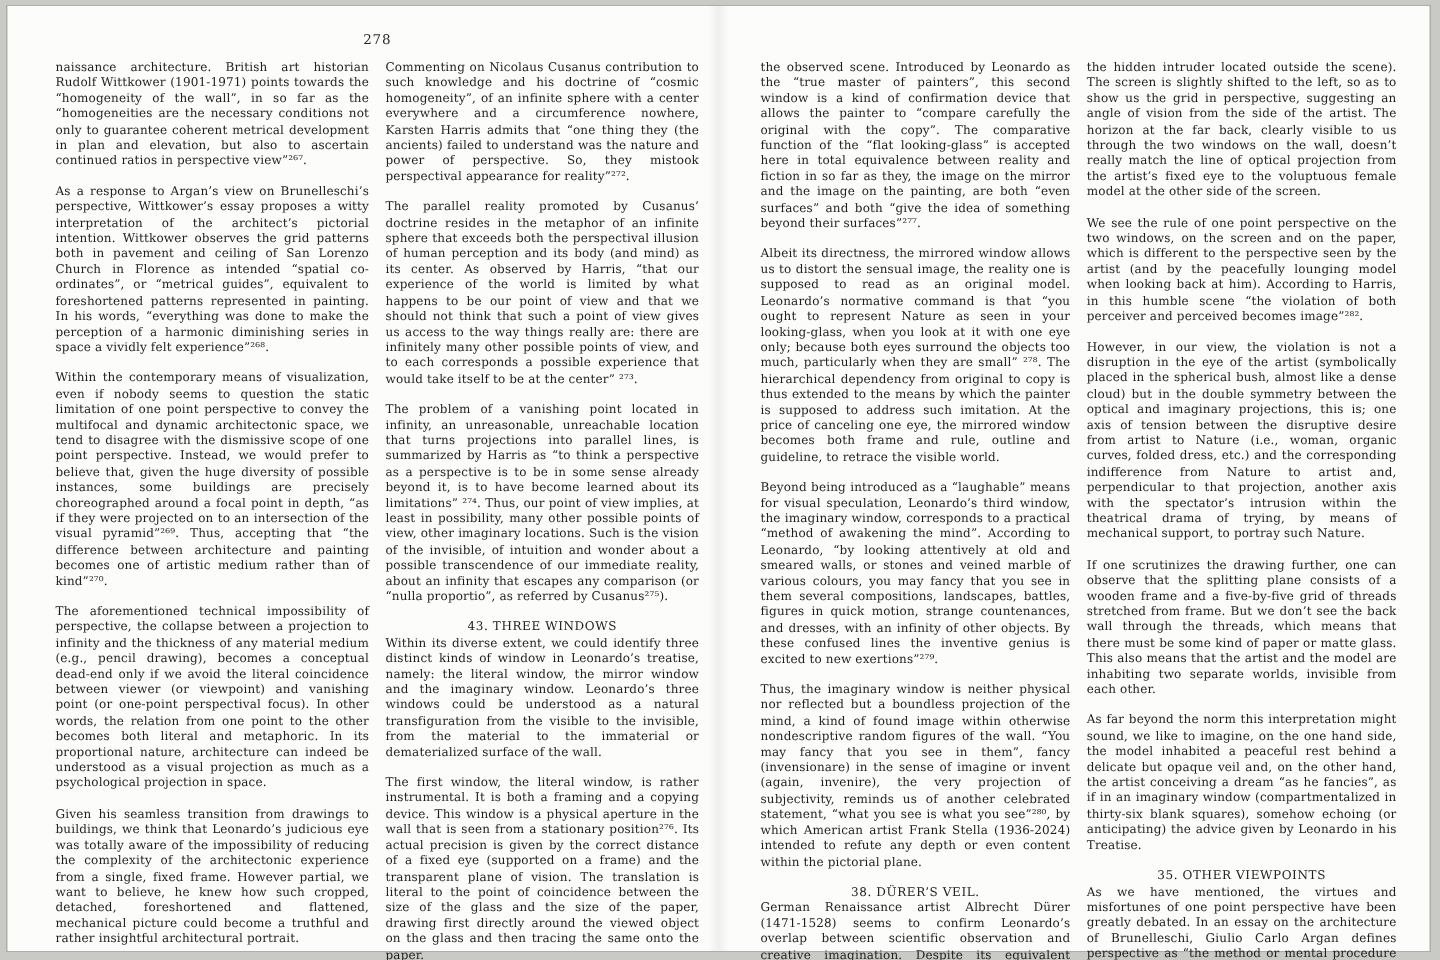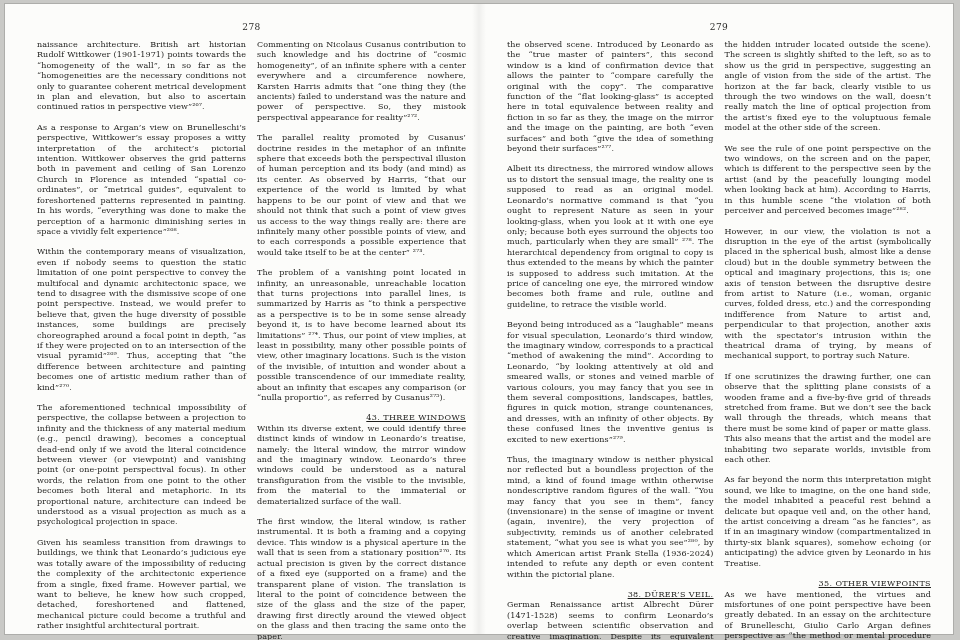--- a/index.html
+++ b/index.html
@@ -47,22 +47,21 @@
     font-size:8px;
     line-height:10.4px;
     color:#1d1d1b;
     letter-spacing:0.1px;
   }
   .col p { margin:0 0 10px 0; }
   .col .sec {
     margin:0;
     font-size:8px; font-weight:normal;
     letter-spacing:0.4px;
-    text-align:right;
-    text-decoration:underline;
+    text-align:center;
   }
 </style>
 </head>
 <body>
 
 <div class="spread">
 
   <div class="page page-left">
     <div class="pagenum">278</div>
     <div class="cols">
@@ -80,21 +79,20 @@
         <p>The problem of a vanishing point located in infinity, an unreasonable, unreachable location that turns projections into parallel lines, is summarized by Harris as “to think a perspective as a perspective is to be in some sense already beyond it, is to have become learned about its limitations” ²⁷⁴. Thus, our point of view implies, at least in possibility, many other possible points of view, other imaginary locations. Such is the vision of the invisible, of intuition and wonder about a possible transcendence of our immediate reality, about an infinity that escapes any comparison (or “nulla proportio”, as referred by Cusanus²⁷⁵).</p>
         <h3 class="sec">43. THREE WINDOWS</h3>
         <p>Within its diverse extent, we could identify three distinct kinds of window in Leonardo’s treatise, namely: the literal window, the mirror window and the imaginary window. Leonardo’s three windows could be understood as a natural transfiguration from the visible to the invisible, from the material to the immaterial or dematerialized surface of the wall.</p>
         <p>The first window, the literal window, is rather instrumental. It is both a framing and a copying device. This window is a physical aperture in the wall that is seen from a stationary position²⁷⁶. Its actual precision is given by the correct distance of a fixed eye (supported on a frame) and the transparent plane of vision. The translation is literal to the point of coincidence between the size of the glass and the size of the paper, drawing first directly around the viewed object on the glass and then tracing the same onto the paper.</p>
 
       </div>
     </div>
   </div>
 
   <div class="page page-right">
-    <div class="pagenum">279</div>
     <div class="cols">
       <div class="col">
         <p>the observed scene. Introduced by Leonardo as the “true master of painters”, this second window is a kind of confirmation device that allows the painter to “compare carefully the original with the copy”. The comparative function of the “flat looking-glass” is accepted here in total equivalence between reality and fiction in so far as they, the image on the mirror and the image on the painting, are both “even surfaces” and both “give the idea of something beyond their surfaces”²⁷⁷.</p>
         <p>Albeit its directness, the mirrored window allows us to distort the sensual image, the reality one is supposed to read as an original model. Leonardo’s normative command is that “you ought to represent Nature as seen in your looking-glass, when you look at it with one eye only; because both eyes surround the objects too much, particularly when they are small” ²⁷⁸. The hierarchical dependency from original to copy is thus extended to the means by which the painter is supposed to address such imitation. At the price of canceling one eye, the mirrored window becomes both frame and rule, outline and guideline, to retrace the visible world.</p>
         <p>Beyond being introduced as a “laughable” means for visual speculation, Leonardo’s third window, the imaginary window, corresponds to a practical “method of awakening the mind”. According to Leonardo, “by looking attentively at old and smeared walls, or stones and veined marble of various colours, you may fancy that you see in them several compositions, landscapes, battles, figures in quick motion, strange countenances, and dresses, with an infinity of other objects. By these confused lines the inventive genius is excited to new exertions”²⁷⁹.</p>
         <p>Thus, the imaginary window is neither physical nor reflected but a boundless projection of the mind, a kind of found image within otherwise nondescriptive random figures of the wall. “You may fancy that you see in them”, fancy (invensionare) in the sense of imagine or invent (again, invenire), the very projection of subjectivity, reminds us of another celebrated statement, “what you see is what you see”²⁸⁰, by which American artist Frank Stella (1936-2024) intended to refute any depth or even content within the pictorial plane.</p>
         <h3 class="sec">38. DÜRER’S VEIL.</h3>
         <p>German Renaissance artist Albrecht Dürer (1471-1528) seems to confirm Leonardo’s overlap between scientific observation and creative imagination. Despite its equivalent intellectual scope, Dürer’s machine is an imperfect one. As drawn by Dürer himself in his Underweysung der Messung (1525)²⁸¹, perspective can be read as a double window; one frontal and the other transversal to the viewer. His well-known intimate scene depicts a stage-like table flanked by two subjects and two large, unglazed and undivided openings on the back wall, facing an open seascape.</p>
 
       </div>

